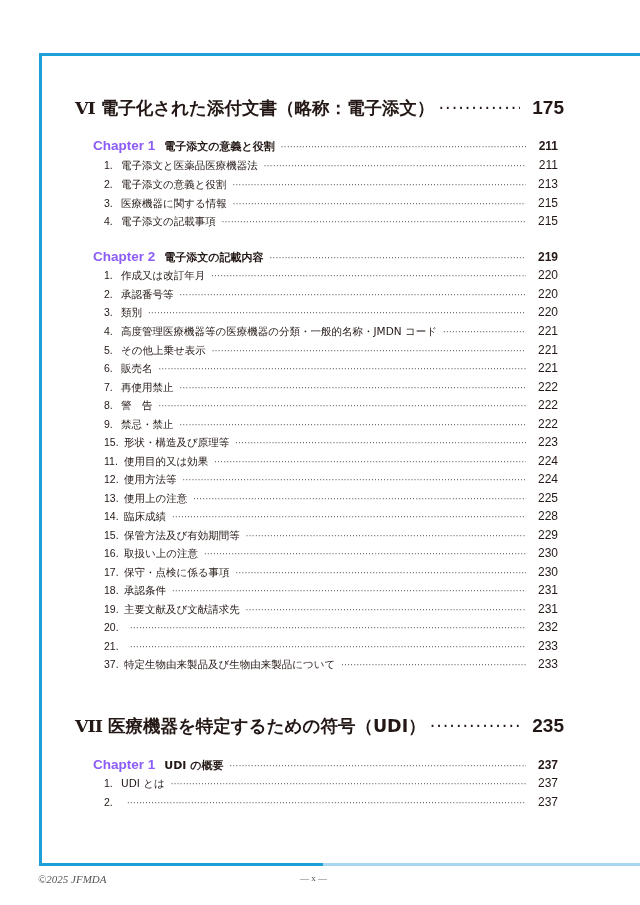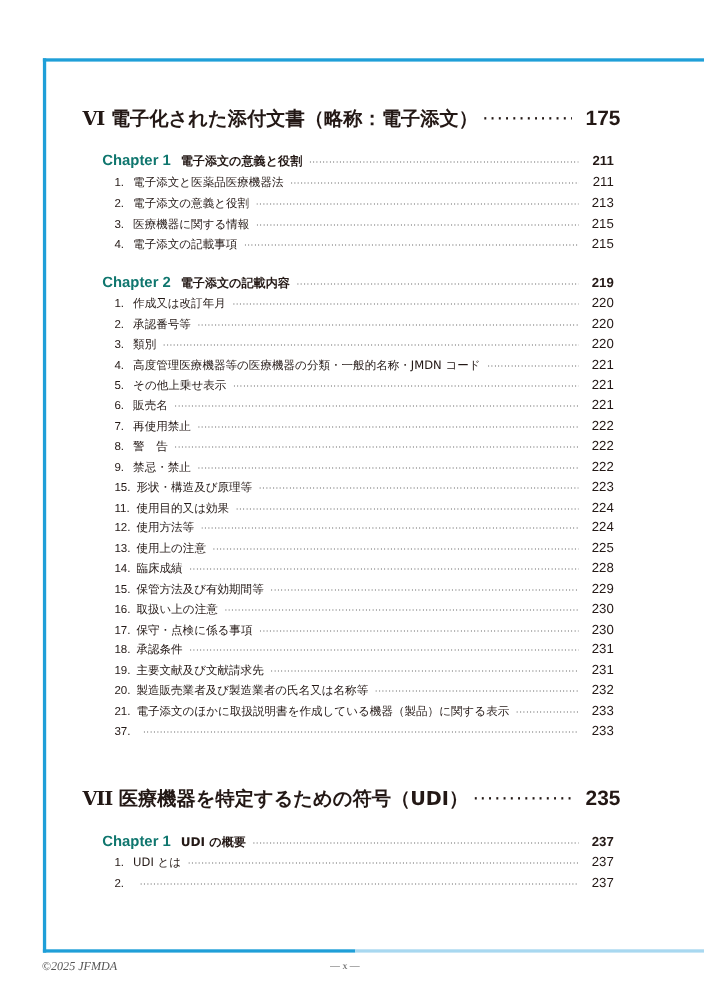--- a/index.html
+++ b/index.html
@@ -12,21 +12,21 @@
 
   .part { position: absolute; left: 75px; width: 489px; display: flex; align-items: baseline;
           font-size: 17.5px; font-weight: bold; white-space: nowrap; }
   .part .num { font-family: "DejaVu Serif", "Liberation Serif", serif; margin-right: 6px; letter-spacing: -1px; }
   .part .dots { flex: 1; overflow: hidden; margin: 0 4px; letter-spacing: 1px; font-weight: normal; color:#231815; }
   .part .dots::before { content: "·······································································································"; }
   .part .page { width: 40px; text-align: right; font-family: "Liberation Sans", sans-serif; font-size: 19px; }
 
   .row { position: absolute; display: flex; align-items: baseline; white-space: nowrap; }
   .chap { left: 93px; width: 465px; font-size: 11px; }
-  .chap .clabel { color: #0f766e; font-weight: bold; font-size: 13.5px; font-family: "Liberation Sans", sans-serif; margin-right: 9px; }
+  .chap .clabel { color: #8b5cf6; font-weight: bold; font-size: 13.5px; font-family: "Liberation Sans", sans-serif; margin-right: 9px; }
   .chap .ctitle { font-weight: bold; }
   .item { left: 104px; width: 454px; font-size: 10.5px; }
   .item .inum { min-width: 17px; font-family: "Liberation Sans", sans-serif; }
   .item.wide .inum { min-width: 20px; }
   .row .dots { flex: 1; overflow: hidden; margin: 0 6px; color: #555; font-size: 8px; letter-spacing: 0.5px; }
   .row .dots::before { content: "··························································································································································································"; }
   .row .page { width: 26px; text-align: right; font-family: "Liberation Sans", sans-serif; font-size: 12px; font-weight: normal; color:#231815; }
   .chap .page { font-weight: bold; }
 
   .footer-copy { position: absolute; left: 38px; top: 873px; font-family: "Liberation Serif", serif; font-style: italic; font-size: 11px; color: #555; }
@@ -193,32 +193,31 @@
     <span class="page">231</span>
   </div>
 <div class="row item wide" style="top:602px">
     <span class="inum">19.</span>
     <span>主要文献及び文献請求先</span>
     <span class="dots"></span>
     <span class="page">231</span>
   </div>
 <div class="row item wide" style="top:620px">
     <span class="inum">20.</span>
-    <span>製造販売業者及び製造業者の氏名又は名称等</span>
     <span class="dots"></span>
     <span class="page">232</span>
   </div>
 <div class="row item wide" style="top:639px">
     <span class="inum">21.</span>
-    <span>電子添文のほかに取扱説明書を作成している機器（製品）に関する表示</span>
     <span class="dots"></span>
     <span class="page">233</span>
   </div>
 <div class="row item wide" style="top:657px">
     <span class="inum">37.</span>
+    <span>特定生物由来製品及び生物由来製品について</span>
     <span class="dots"></span>
     <span class="page">233</span>
   </div>
 
 <div class="part" style="top:714px">
   <span class="num">VII</span>
   <span>医療機器を特定するための符号（UDI）</span>
   <span class="dots"></span>
   <span class="page">235</span>
 </div>

